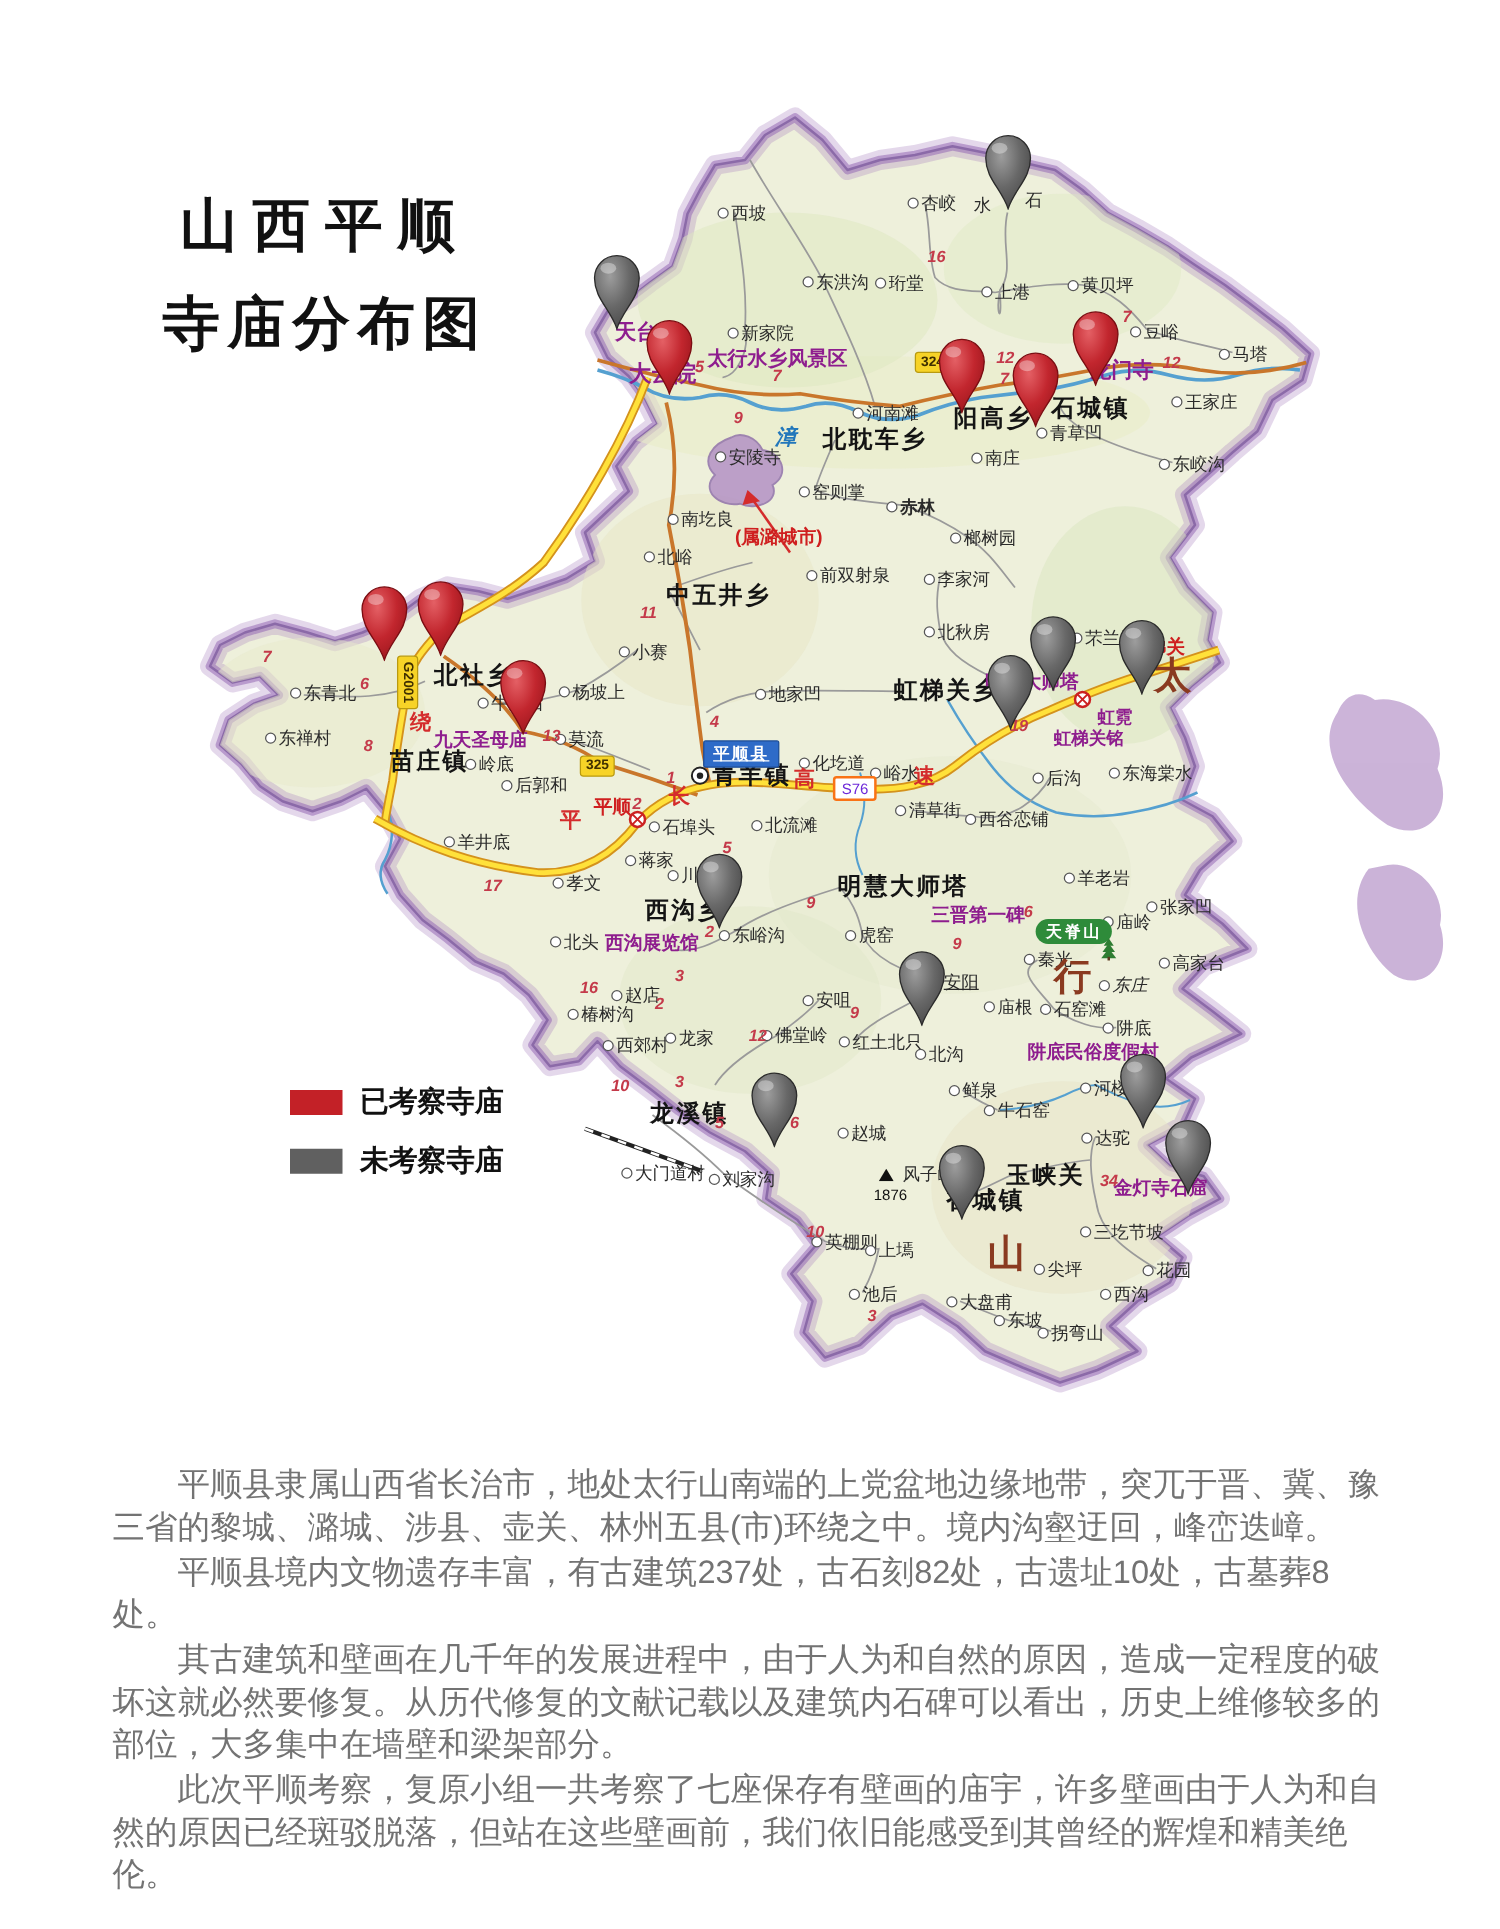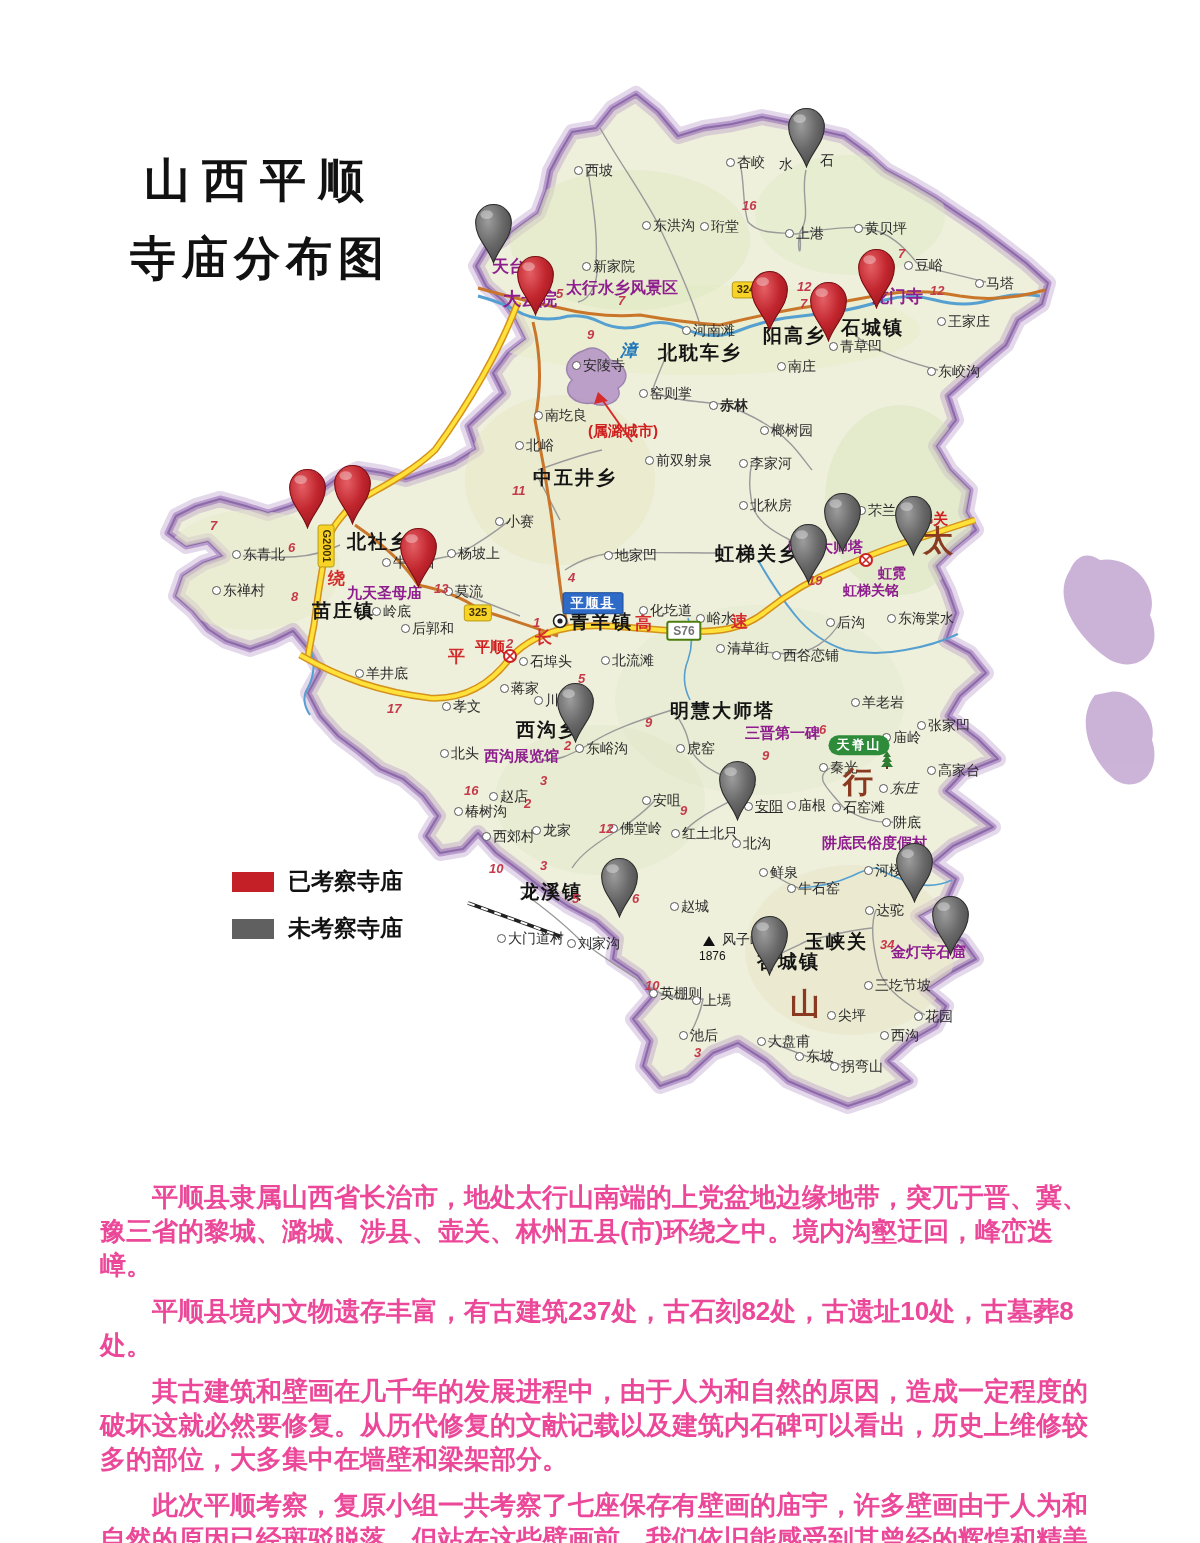--- a/index.html
+++ b/index.html
@@ -8,21 +8,21 @@
   #basemap{position:absolute;left:0;top:0;z-index:1;}
   #title{position:absolute;left:105px;top:150px;width:310px;z-index:10;text-align:center;
          font-family:"DejaVu Serif", serif;font-weight:bold;color:#111;}
   #title .t1{font-size:46px;letter-spacing:12px;}
   #title .t2{font-size:46px;letter-spacing:6px;margin-top:16px;}
   #legend{position:absolute;left:232px;top:866px;z-index:10;}
   .leg-row{display:flex;align-items:center;margin-bottom:16px;}
   .leg-swatch{width:42px;height:20px;margin-right:14px;}
   .leg-label{font-size:23px;font-weight:bold;color:#111;}
   #paragraphs{position:absolute;left:88px;top:1168px;width:1026px;z-index:10;}
-  #paragraphs p{margin:12px;text-indent:2em;font-size:26px;line-height:34px;font-weight:bold;color:#ec4899;}
+  #paragraphs p{margin:2px;text-indent:2em;font-size:26px;line-height:34px;font-weight:normal;color:#737373;}
   
   .map-label{position:absolute;transform:translateY(-50%);white-space:nowrap;z-index:5;line-height:1;}
   .town{font-size:19px;font-weight:bold;color:#141414;letter-spacing:2px;}
   .village{font-size:14px;color:#2a2a2a;}
   .village:not(.nd)::before{content:"";position:absolute;left:-11px;top:50%;margin-top:-4px;
         width:7px;height:7px;border:1px solid #555;border-radius:50%;background:#fff;}
   .scenic{font-weight:bold;color:#8e1d8e;}
   .redlab{font-weight:bold;color:#cf1f1f;font-size:15px;}
   .roadchar{font-weight:bold;color:#d42c2c;font-size:17px;}
   .mnt{font-weight:bold;color:#8a3a20;font-size:30px;}
@@ -31,22 +31,22 @@
   .blk{font-size:12px;color:#111;}
   
   .badge{position:absolute;transform:translate(-50%,-50%);z-index:6;white-space:nowrap;line-height:1.2;}
   .badge-blue{background:#2e6bc8;color:#fff;font-size:13px;font-weight:bold;padding:2px 7px;
         border:1px solid #1c4c96;border-radius:2px;letter-spacing:2px;text-decoration:underline;}
   .badge-green{background:#2e8b3a;color:#fff;font-size:13px;font-weight:bold;padding:2px 8px;
         border-radius:10px;letter-spacing:2px;}
   .badge-yellow{background:#f7d327;color:#403000;font-size:11px;font-weight:bold;padding:1px 4px;
         border:1px solid #b99a10;border-radius:3px;}
   .badge-yellow.vert{transform:translate(-50%,-50%) rotate(90deg);}
-  .badge-s76{background:#fff;color:#737373;font-size:12px;font-weight:bold;padding:1px 5px;
-        border:2px solid #4d7c0f;border-radius:3px;}
+  .badge-s76{background:#fff;color:#6d28d9;font-size:12px;font-weight:normal;padding:1px 5px;
+        border:2px solid #f97316;border-radius:3px;}
   .pin{position:absolute;z-index:8;}
   .marker{position:absolute;z-index:6;transform:translate(-50%,-50%);}
 </style>
 </head>
 <body>
 
 <div id="page">
 
   <svg id="basemap" width="1200" height="1543" viewBox="0 0 1200 1543">
     <defs>
@@ -224,21 +224,21 @@
       <div class="map-label village" style="left: 890px; top: 788px; font-style: italic;">东庄</div>
       <div class="map-label village" style="left: 798px; top: 805px;">庙根</div>
       <div class="map-label village" style="left: 843px; top: 807px;">石窑滩</div>
       <div class="map-label village" style="left: 893px; top: 822px;">阱底</div>
       <div class="map-label village" style="left: 682px; top: 833px;">红土北只</div>
       <div class="map-label village" style="left: 743px; top: 843px;">北沟</div>
       <div class="map-label village" style="left: 770px; top: 872px;">鲜泉</div>
       <div class="map-label village" style="left: 798px; top: 888px;">牛石窑</div>
       <div class="map-label village" style="left: 875px; top: 870px;">河楼沟</div>
       <div class="map-label village" style="left: 938px; top: 770px;">高家台</div>
-      <div class="map-label village" style="left: 755px; top: 806px; text-decoration: underline;">安阳</div>
+      <div class="map-label village" style="left: 755px; top: 785px; text-decoration: underline;">安阳</div>
       <div class="map-label village" style="left: 653px; top: 800px;">安咀</div>
       <div class="map-label village" style="left: 500px; top: 796px;">赵店</div>
       <div class="map-label village" style="left: 465px; top: 811px;">椿树沟</div>
       <div class="map-label village" style="left: 493px; top: 836px;">西郊村</div>
       <div class="map-label village" style="left: 543px; top: 830px;">龙家</div>
       <div class="map-label village" style="left: 586px; top: 748px;">东峪沟</div>
       <div class="map-label village" style="left: 620px; top: 828px;">佛堂岭</div>
       <div class="map-label village" style="left: 451px; top: 753px;">北头</div>
       <div class="map-label village" style="left: 453px; top: 706px;">孝文</div>
       <div class="map-label village" style="left: 511px; top: 688px;">蒋家</div>

